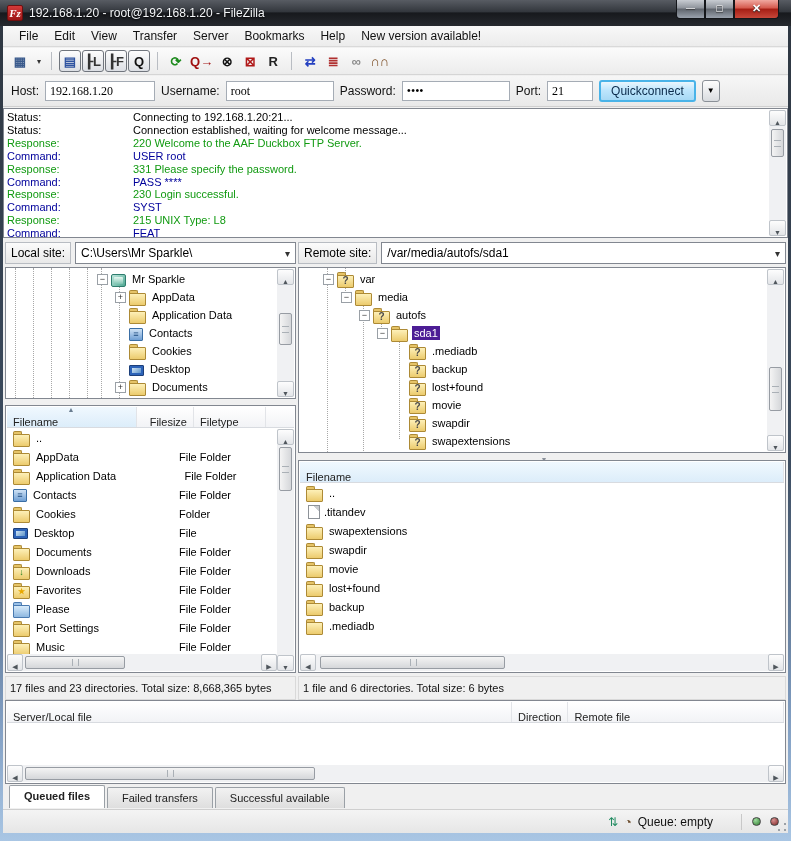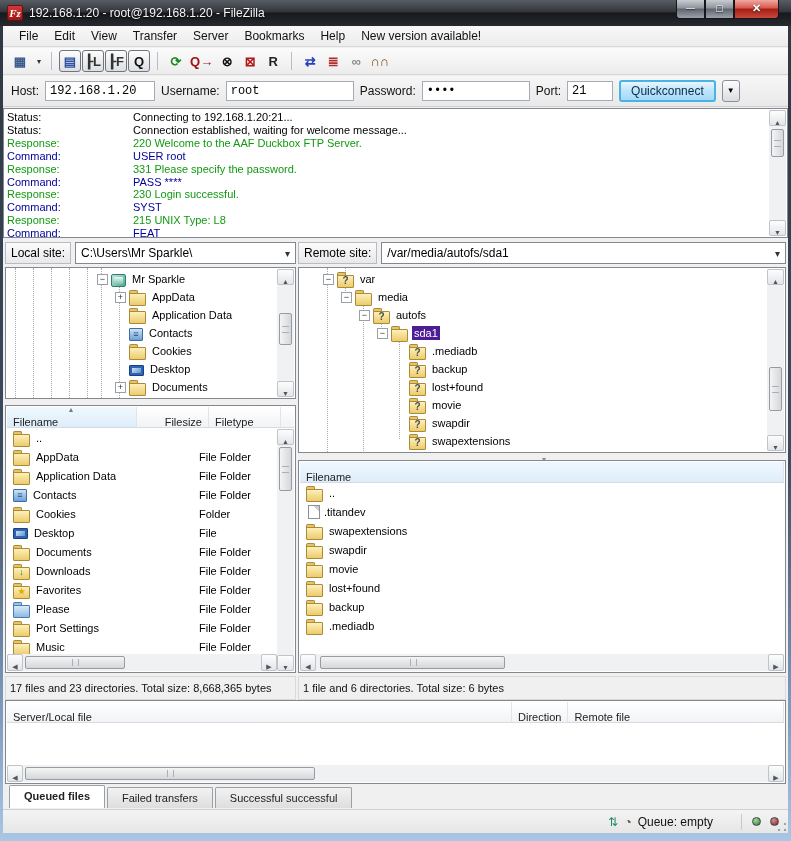--- a/index.html
+++ b/index.html
@@ -38,21 +38,21 @@
   .tb-toggle { border:1px solid #70757d; border-radius:3px; background:linear-gradient(#fdfdfd,#dcdfe4); }
   .tb-group { display:flex; gap:1px; }
   .tb-sep { width:1px; height:18px; background:#b9bdc3; margin:0 4px; }
   .tb-dd { font-size:8px; color:#333; padding:0 3px; }
 
   
   .quickbar { position:absolute; left:0; right:0; top:50px; height:31px; background:linear-gradient(#f6f6f6,#e9e9e9);
     border-bottom:1px solid #cfcfcf; display:flex; align-items:center; padding-left:8px; gap:6px; font-size:12px; }
   .qc-label { color:#111; }
   .qc-input { height:20px; border:1px solid #a5acb5; background:#fff; font-size:12px; padding:0 4px;
-    font-family:Liberation Mono, monospace; }
+    font-family:Liberation Serif, serif; }
   .qc-btn { height:22px; padding:0 10px; font-size:12px; color:#0a2a4a;
     border:2px solid #49b3e8; border-radius:3px; background:linear-gradient(#eaf6fd,#bee6fd 45%,#a7d9f5); }
   .qc-dd { width:18px; height:22px; border:1px solid #8a9097; border-radius:3px;
     background:linear-gradient(#fdfdfd,#d9dce0); font-size:8px; text-align:center; line-height:20px; }
 
   
   .log { position:absolute; left:0; right:0; top:82px; height:130px; background:#fff; border:1px solid #828790;
     overflow:hidden; }
   .log-inner { position:absolute; left:3px; top:2px; right:20px; bottom:0; overflow:hidden; }
   .log-line { font-size:11px; line-height:12.9px; white-space:nowrap; display:flex; }
@@ -106,21 +106,21 @@
   .list-box { position:absolute; left:0; right:0; background:#fff; border:1px solid #828790; overflow:hidden; }
   .list-header { position:absolute; left:1px; right:1px; top:1px; height:21px;
     background:linear-gradient(#ffffff,#f2f3f6); border-bottom:1px solid #d8dbe0; display:flex; }
   .hdr-cell { font-size:11px; color:#222; padding:9px 6px 0 6px; border-right:1px solid #e2e4e8; position:relative; }
   .hdr-sorted { background:linear-gradient(#f0f8fe,#dcedfa); }
   .sort-arrow { position:absolute; top:-1px; left:50%; margin-left:-4px; font-size:7px; color:#6a7d90; }
   .list-rows { position:absolute; left:1px; top:22px; right:18px; bottom:18px; overflow:hidden; }
   .file-row { height:19px; display:flex; align-items:center; white-space:nowrap; }
   .file-row .fname { font-size:11px; margin-left:6px; flex:1; }
   .file-row .fsize { font-size:11px; width:72px; text-align:right; padding-right:8px; }
-  .file-row .ftype { font-size:11px; width:78px; }
+  .file-row .ftype { font-size:11px; width:98px; }
   .file-row .ico { margin-left:6px; }
   .status-row { position:absolute; left:0; right:0; height:24px; background:#f0f0f0; border:1px solid #d9d9d9;
     font-size:11px; display:flex; align-items:center; padding-left:4px; color:#111; }
   .sash-arrow { position:absolute; font-size:8px; color:#8a9099; }
 
   
   .ico { position:relative; width:17px; height:14px; flex:0 0 auto; display:inline-block; }
   .ico-folder::before, .ico-folder-q::before, .ico-downloads::before, .ico-favorites::before, .ico-links::before {
     content:""; position:absolute; left:0; top:0; width:7px; height:4px;
     background:#e6c468; border:1px solid #ad8a35; border-bottom:none; border-radius:2px 2px 0 0; }
@@ -224,21 +224,21 @@
           <div class="tb-btn" style="color: rgb(176, 48, 48);">≣</div>
           <div class="tb-btn" style="color: rgb(138, 138, 138);">∞</div>
           <div class="tb-btn" style="color: rgb(122, 74, 32);">∩∩</div>
         </div>
     </div>
 
     <div class="quickbar">
       <span class="qc-label">Host:</span>
       <input class="qc-input" style="width: 110px;" value="192.168.1.20">
       <span class="qc-label">Username:</span>
-      <input class="qc-input" style="width: 128px;" value="root">
+      <input class="qc-input" style="width: 108px;" value="root">
       <span class="qc-label">Password:</span>
       <input class="qc-input" style="width: 108px;" value="••••">
       <span class="qc-label">Port:</span>
       <input class="qc-input" style="width: 46px;" value="21">
       <button class="qc-btn">Quickconnect</button>
       <div class="qc-dd">▼</div>
     </div>
 
     <div class="log">
       <div class="log-inner">
@@ -354,21 +354,21 @@
           <div class="sb-btn down"></div>
         </div>
       </div>
 
       <div class="list-box" style="top:165px;height:268px;">
         <div class="list-header">
           <div class="hdr-cell hdr-sorted" style="width:130px;">
             <span class="sort-arrow">▲</span>
             <span>Filename</span>
           </div>
-          <div class="hdr-cell" style="width:72px;text-align:right;">Filesize</div>
+          <div class="hdr-cell" style="width:57px;text-align:right;">Filesize</div>
           <div class="hdr-cell" style="width:72px;">Filetype</div>
         </div>
         <div class="list-rows">
 
         <div class="file-row">
               <span class="ico ico-folder"></span>
               <span class="fname">..</span>
               <span class="fsize"></span>
               <span class="ftype"></span>
             </div>
@@ -592,21 +592,21 @@
         <div class="sb-btn left"></div>
         <div class="hthumb" style="left:18px;width:290px;"></div>
         <div class="sb-btn right"></div>
       </div>
     </div>
 
     <div class="tabs">
 
     <div class="tab active">Queued files</div>
         <div class="tab">Failed transfers</div>
-        <div class="tab">Successful successful</div>
+        <div class="tab">Successful available</div>
       </div>
 
     <div class="statusbar">
       <span class="sb-icon" style="color:#1f8a5f;">⇅</span>
       <span class="sb-icon" style="color:#6a4a2a;">◔</span>
       <span class="sb-queue">Queue: empty</span>
       <span class="sb-sep"></span>
       <span class="dot dot-green"></span>
       <span class="dot dot-red"></span>
       <span class="grip"></span>

